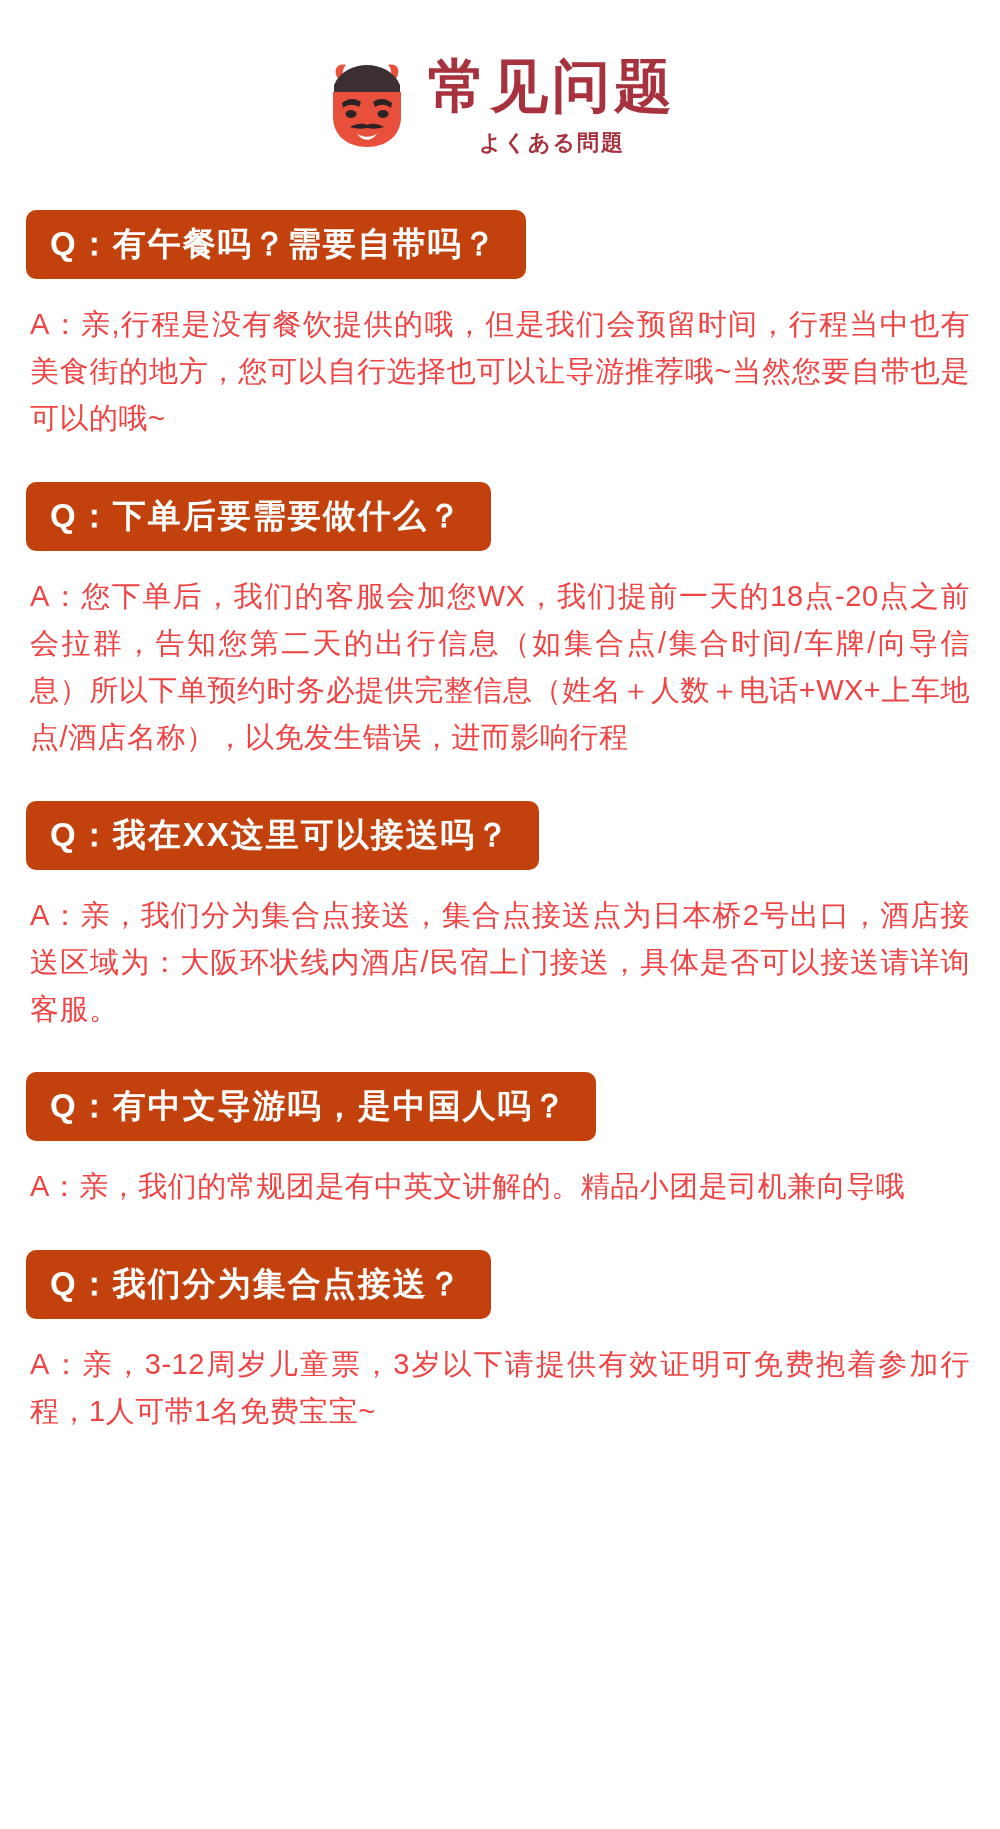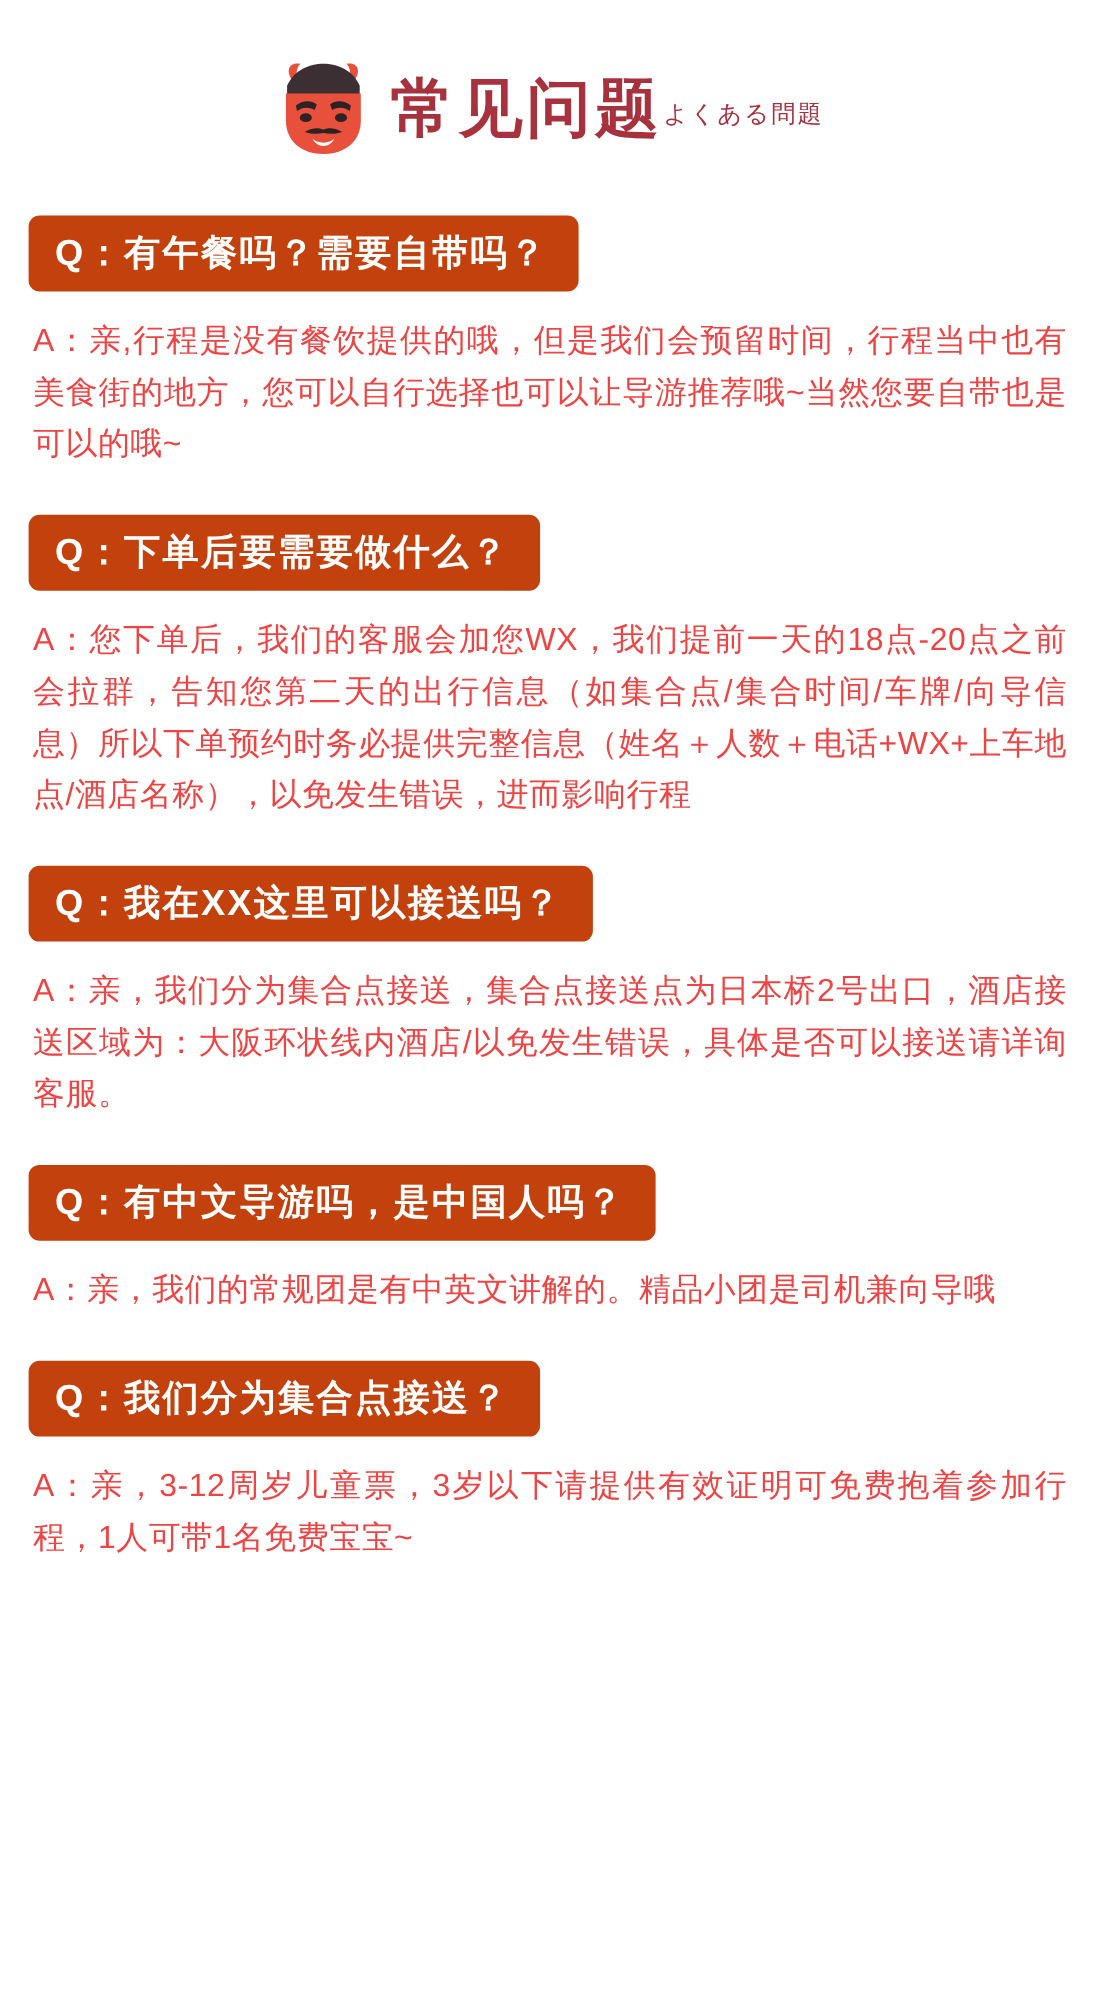--- a/index.html
+++ b/index.html
@@ -35,38 +35,38 @@
   .mask-icon {
     width: 86px;
     height: 92px;
     position: relative;
     flex: 0 0 auto;
   }
   .mask-icon svg { display: block; }
 
   .title-block {
     display: flex;
-    flex-direction: row;
+    flex-direction: column;
     align-items: center;
     justify-content: center;
     padding-top: 2px;
   }
   .title-main {
     font-size: 58px;
     font-weight: bold;
     color: #a7313d;
     letter-spacing: 4px;
     line-height: 1.1;
   }
   .title-sub {
     font-size: 22px;
     color: #a7313d;
     letter-spacing: 2px;
     margin-top: 10px;
-    font-weight: normal;
+    font-weight: bold;
   }
 
   
   .faq-list {
     padding: 18px 0 0 0;
   }
   .faq-item {
     margin: 0 0 14px 0;
     padding: 0;
   }
@@ -143,21 +143,21 @@
       <div class="q-bar-wrap">
         <span class="q-bar">Q：下单后要需要做什么？</span>
       </div>
       <div class="answer">A：您下单后，我们的客服会加您WX，我们提前一天的18点-20点之前会拉群，告知您第二天的出行信息（如集合点/集合时间/车牌/向导信息）所以下单预约时务必提供完整信息（姓名＋人数＋电话+WX+上车地点/酒店名称），以免发生错误，进而影响行程</div>
     </div>
 
     <div class="faq-item">
       <div class="q-bar-wrap">
         <span class="q-bar">Q：我在XX这里可以接送吗？</span>
       </div>
-      <div class="answer">A：亲，我们分为集合点接送，集合点接送点为日本桥2号出口，酒店接送区域为：大阪环状线内酒店/以免发生错误，具体是否可以接送请详询客服。</div>
+      <div class="answer">A：亲，我们分为集合点接送，集合点接送点为日本桥2号出口，酒店接送区域为：大阪环状线内酒店/民宿上门接送，具体是否可以接送请详询客服。</div>
     </div>
 
     <div class="faq-item">
       <div class="q-bar-wrap">
         <span class="q-bar">Q：有中文导游吗，是中国人吗？</span>
       </div>
       <div class="answer">A：亲，我们的常规团是有中英文讲解的。精品小团是司机兼向导哦</div>
     </div>
 
     <div class="faq-item">

